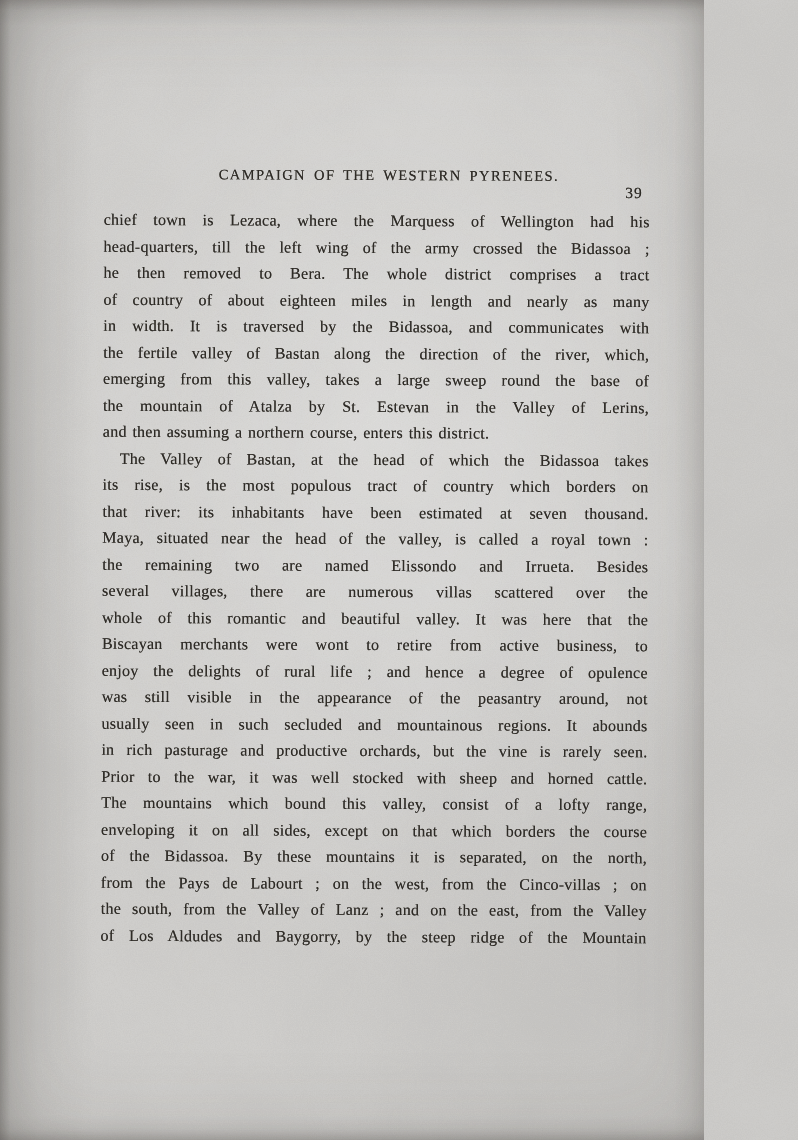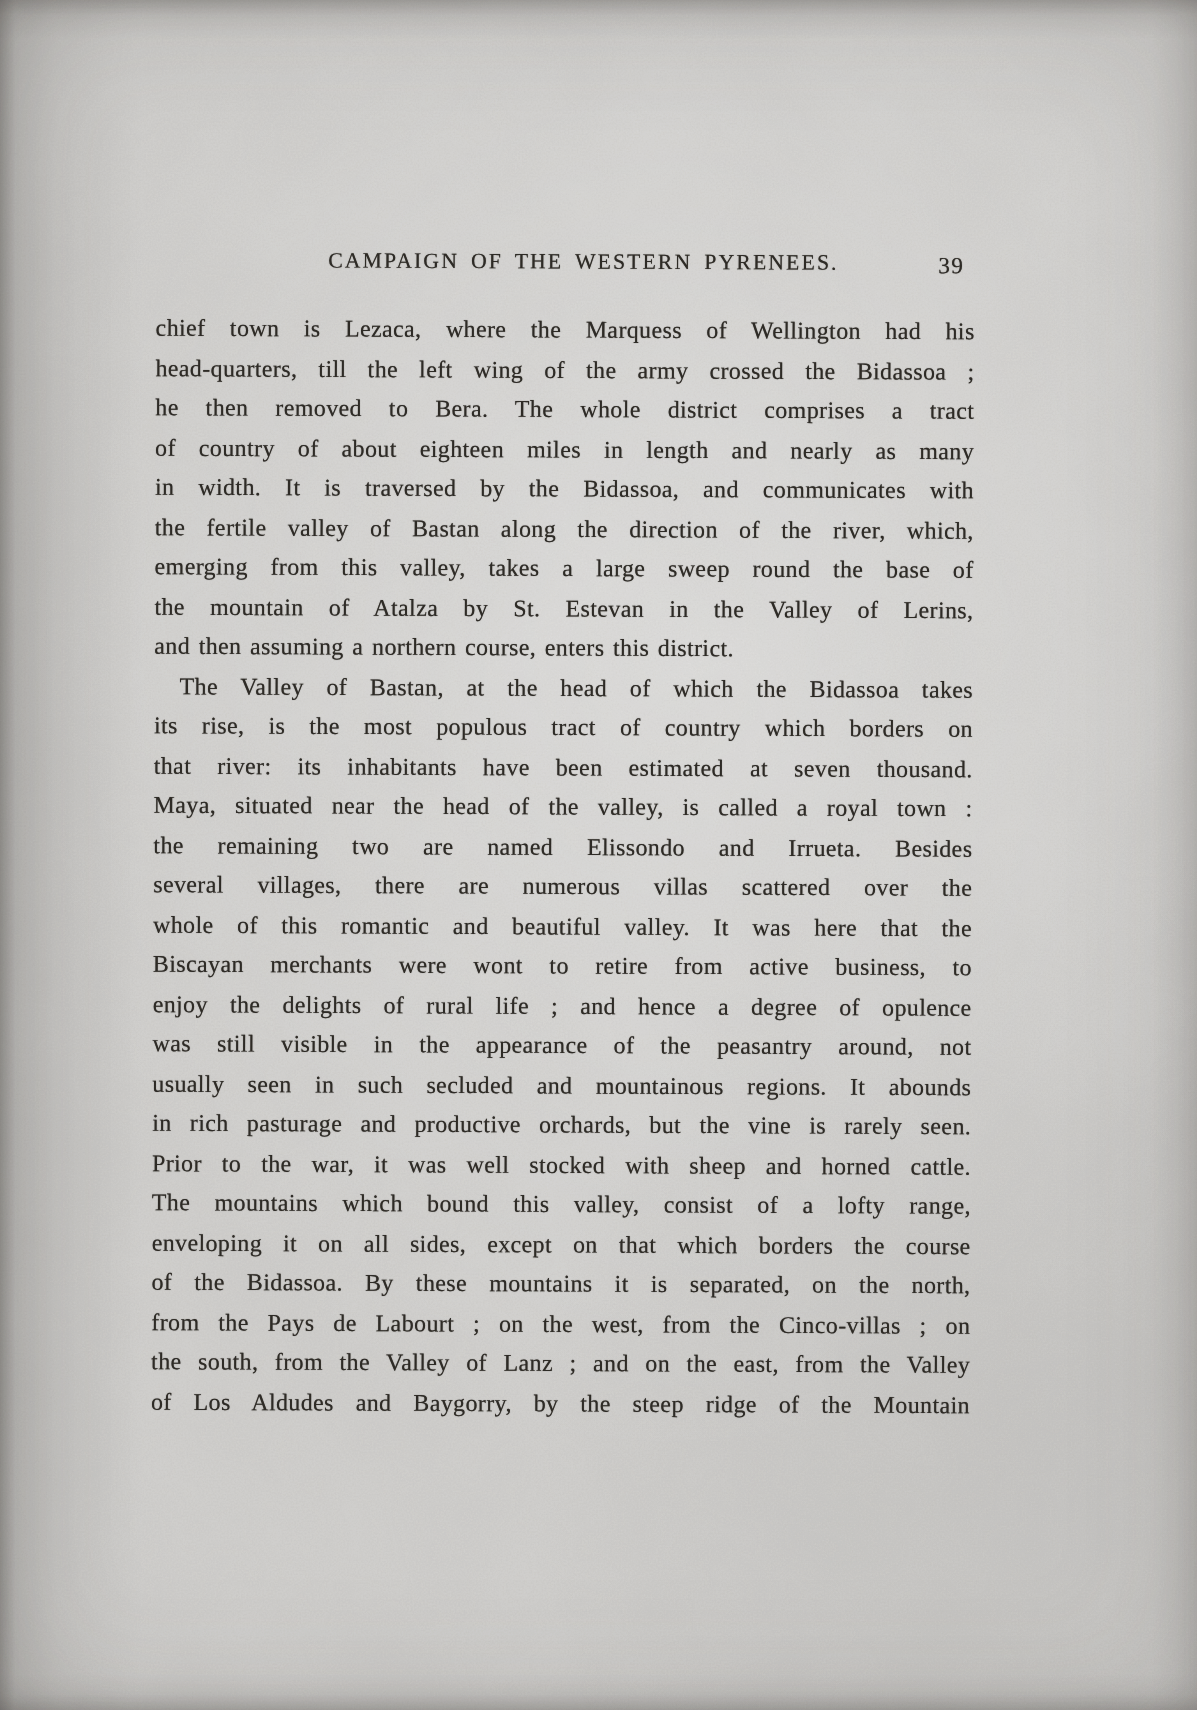--- a/index.html
+++ b/index.html
@@ -10,21 +10,21 @@
     overflow: hidden;
   }
 
   body {
     background-color: #d0cfcd;
     font-family: "Liberation Serif", "DejaVu Serif", serif;
   }
 
   .scan-page {
     position: relative;
-    width: 798px;
+    width: 704px;
     height: 1140px;
     background:
       radial-gradient(ellipse 620px 780px at 56% 38%, rgba(255,255,255,0.30), rgba(255,255,255,0) 70%),
       radial-gradient(ellipse 500px 600px at 88% 85%, rgba(110,108,104,0.10), rgba(110,108,104,0) 70%),
       linear-gradient(90deg, rgba(70,68,64,0.38) 0px, rgba(70,68,64,0.16) 10px, rgba(110,108,104,0.10) 38px, rgba(0,0,0,0) 95px),
       linear-gradient(180deg, rgba(85,82,78,0.30) 0px, rgba(85,82,78,0.10) 10px, rgba(0,0,0,0) 26px),
       linear-gradient(0deg, rgba(85,82,78,0.26) 0px, rgba(85,82,78,0.08) 10px, rgba(0,0,0,0) 24px),
       linear-gradient(270deg, rgba(95,92,88,0.12) 0px, rgba(0,0,0,0) 30px),
       #d3d2d0;
     text-decoration: underline;
@@ -66,21 +66,21 @@
     line-height: 19px;
     letter-spacing: 1.4px;
     word-spacing: 3px;
     transform: translateX(12px);
     text-shadow: 0 0 0.6px rgba(46,43,38,0.75);
   }
 
   .page-number {
     position: absolute;
     right: 7px;
-    top: 1px;
+    top: 16px;
     font-size: 15.5px;
     line-height: 19px;
     letter-spacing: 1px;
     text-shadow: 0 0 0.6px rgba(46,43,38,0.75);
   }
 
   .page-body {
     width: 100%;
   }
 

